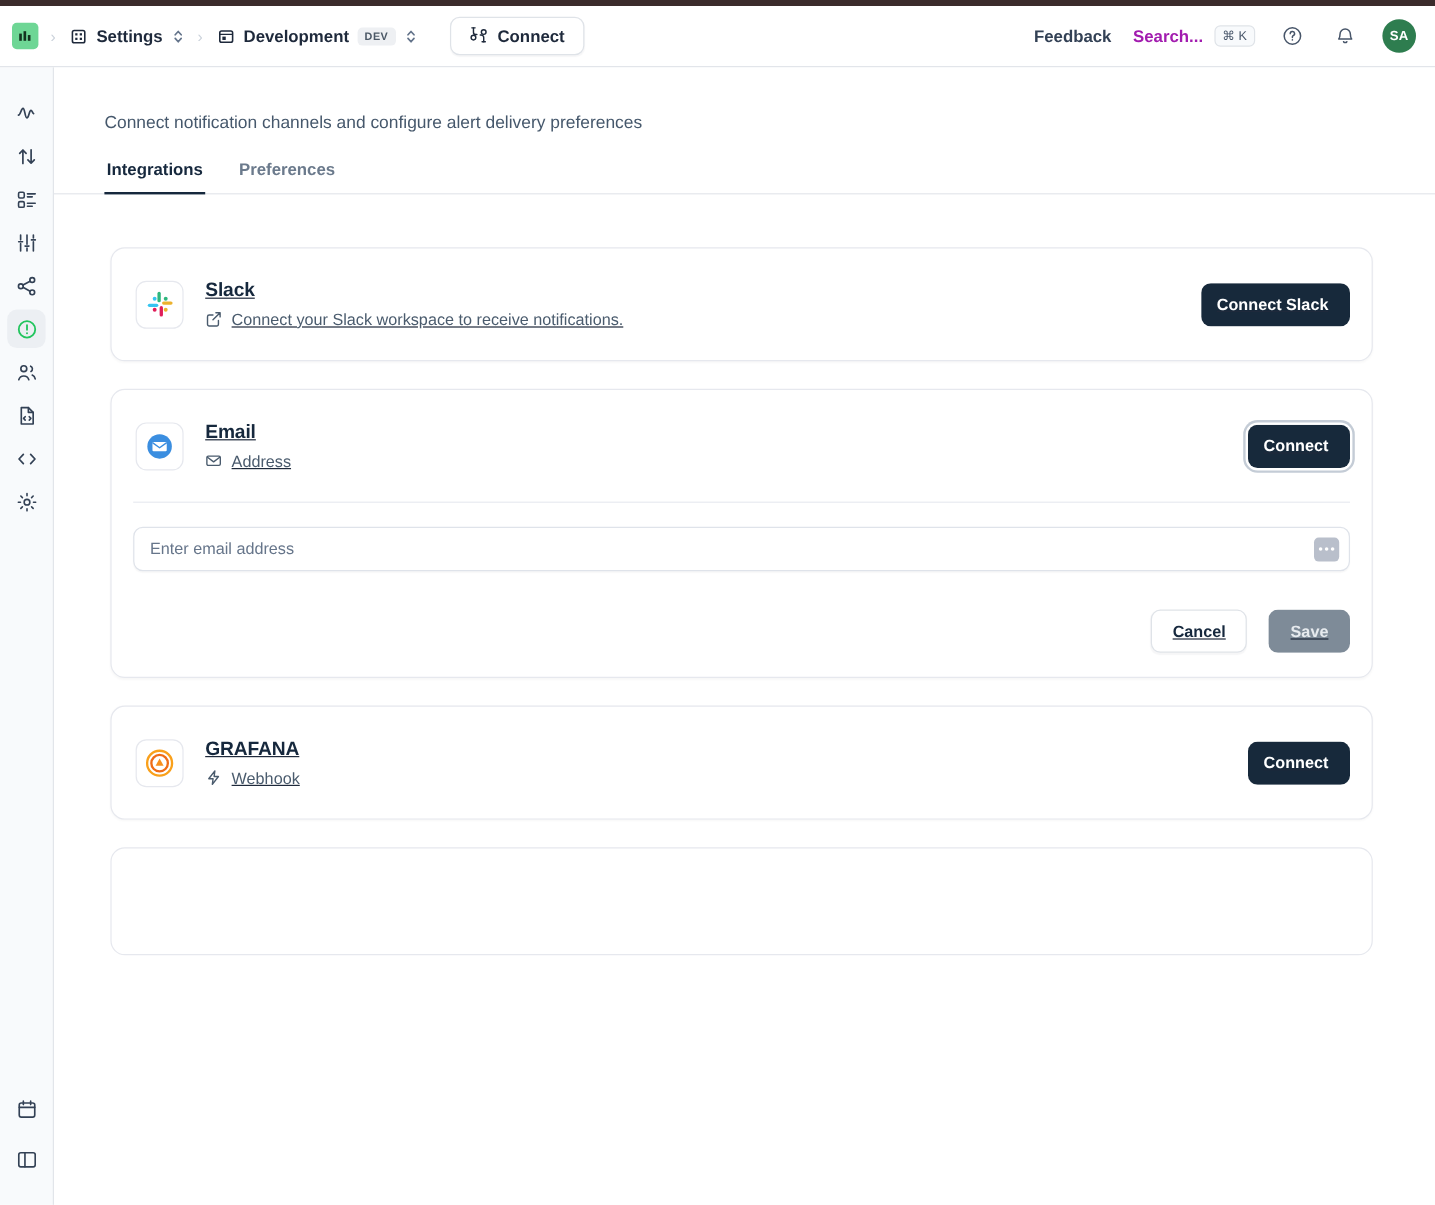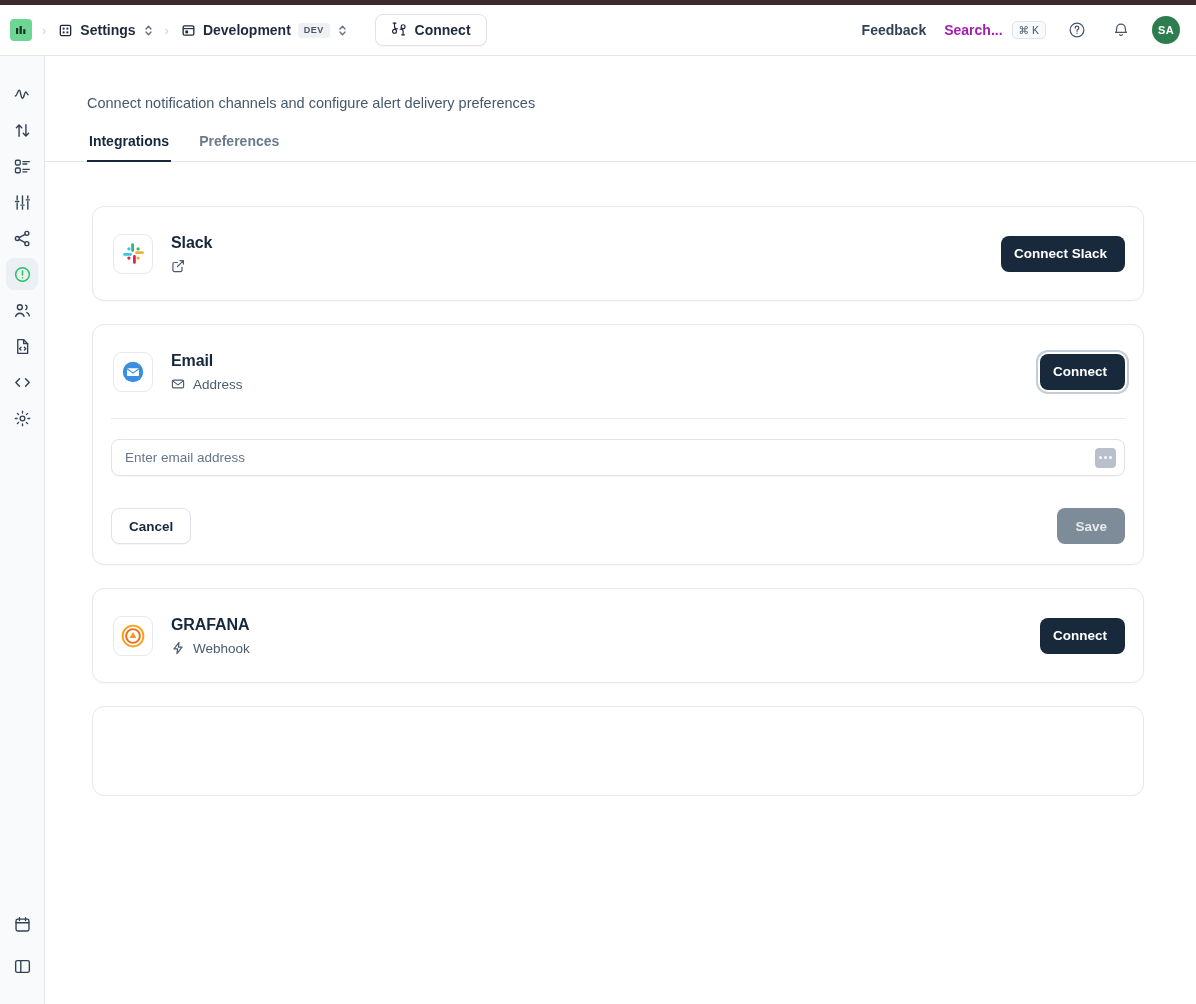--- a/index.html
+++ b/index.html
@@ -254,20 +254,21 @@
   .cards-wrap {
     padding: 44px 52px 0 47px;
   }
 
   .card {
     border: 1px solid #e6e8ee;
     border-radius: 12px;
     background: #ffffff;
     margin-bottom: 23px;
     box-shadow: 0 1px 2px rgba(16,24,40,0.03);
+    text-decoration: underline;
   }
 
   .card-row {
     display: flex;
     align-items: center;
     padding: 24px 18px 24px 20px;
     min-height: 93px;
   }
 
   .svc-icon {
@@ -382,22 +383,22 @@
   }
   .input-badge i {
     width: 3px; height: 3px;
     border-radius: 50%;
     background: #ffffff;
     display: block;
   }
 
   .card-actions {
     display: flex;
-    justify-content: space-between;
-    gap: 30px;
+    justify-content: flex-end;
+    gap: 18px;
     padding: 12px 18px 20px 18px;
   }
 
   .card-stub {
     border: 1px solid #e6e8ee;
     border-radius: 12px;
     background: #ffffff;
     height: 90px;
   }
 </style>
@@ -627,20 +628,21 @@
         </div>
         <div class="svc-text">
           <div class="svc-name">Slack</div>
           <div class="svc-desc">
             <span>
               <svg width="14" height="14" viewBox="0 0 16 16" fill="none" stroke="currentColor" stroke-width="1.35" stroke-linecap="round" stroke-linejoin="round">
                 <path d="M12.6 9.2v3.6a1.6 1.6 0 0 1-1.6 1.6H3.8a1.6 1.6 0 0 1-1.6-1.6V5.6A1.6 1.6 0 0 1 3.8 4h3.6"></path>
                 <path d="M10.2 1.8h4v4M14.2 1.8 7.4 8.6"></path>
               </svg>
             </span>
+            <span>Connect your Slack workspace to receive notifications.</span>
           </div>
         </div>
         <button class="btn btn-dark">Connect Slack</button>
       </div>
     </div>
 
     <div class="card">
       <div class="card-row">
         <div class="svc-icon">
           <svg width="26" height="26" viewBox="0 0 28 28">

